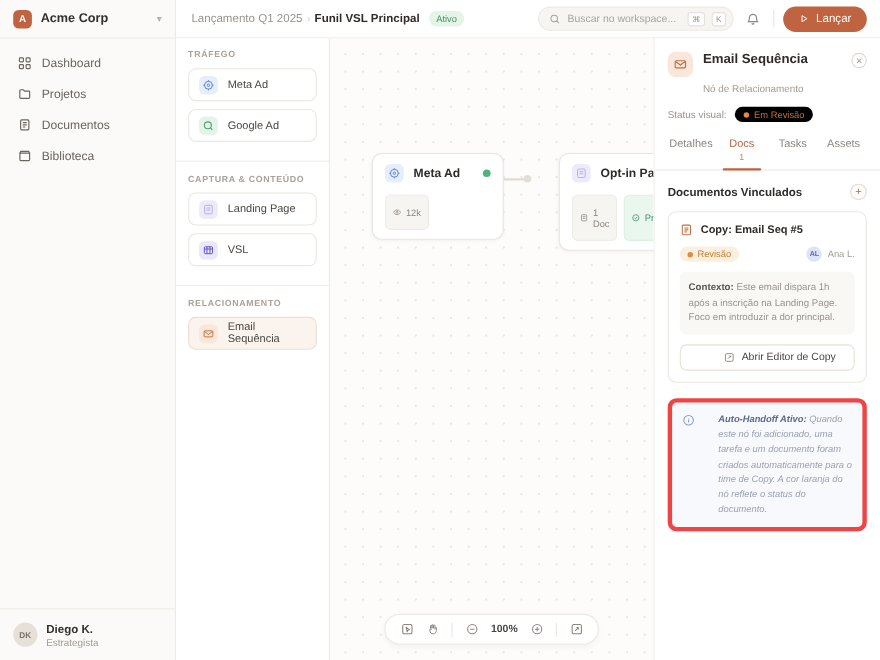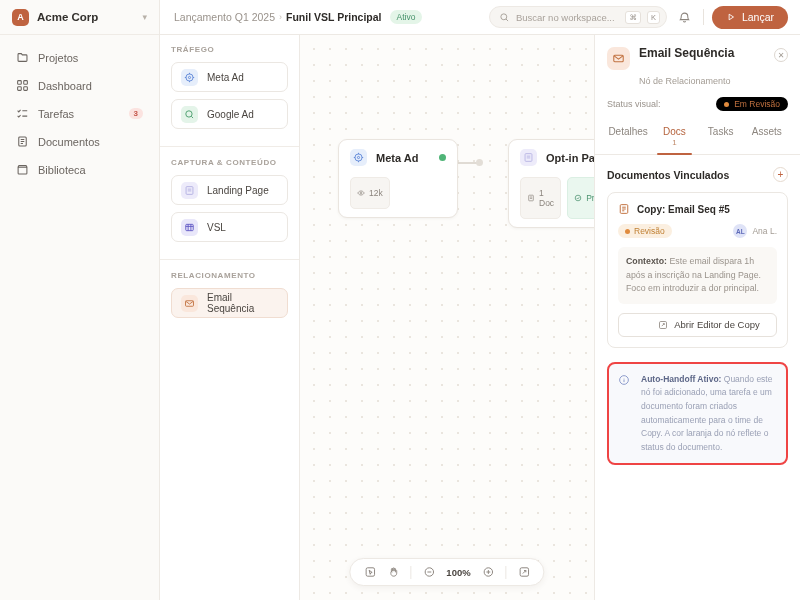--- a/index.html
+++ b/index.html
@@ -214,21 +214,21 @@
     flex: 0 0 23px; margin-top: 1px;
   }
   .insp-name { font-size: 12px; font-weight: bold; color: #2E2B28; }
   .insp-sub { font-size: 9px; color: #A39C94; margin-top: 16px; }
   .close-round {
     width: 14px; height: 14px; border-radius: 50%;
     border: 1px solid #DDD7D0; color: #A39C94;
     display: flex; align-items: center; justify-content: center;
     font-size: 8px; cursor: pointer; flex: 0 0 14px; margin-top: 2px;
   }
-  .status-row { display: flex; align-items: center; gap: 7px; margin-top: 11px; justify-content: space-between; }
+  .status-row { display: flex; align-items: center; gap: 7px; margin-top: 11px; }
   .status-label { font-size: 9px; color: #9A938C; }
   .badge-review {
     display: flex; align-items: center; gap: 5px;
     background: #000000; color: #C1713F;
     font-size: 8.5px; padding: 2px 8px; border-radius: 9px;
   }
   .dot-orange { width: 5px; height: 5px; border-radius: 50%; background: #E08B3E; }
 
   .tabs {
     display: flex; border-bottom: 1px solid #EDE9E4;
@@ -282,68 +282,58 @@
   .ctx-box b { color: #5A544E; }
   .btn-open {
     margin-top: 9px; width: 100%; height: 24px;
     border: 1px solid #E6E1DB; border-radius: 6px;
     background: #fff; font-family: inherit; font-size: 9.5px;
     color: #4A4540; display: flex; align-items: center;
     justify-content: center; gap: 6px; cursor: pointer; padding-left: 23px;
   }
   .callout {
     margin-top: 14px; background: #F8F9FC;
-    border: 2px solid #ef4444; border-radius: 8px;
-    padding: 9px; display: flex; gap: 11px;
+    border: 4px solid #ef4444; border-radius: 8px;
+    padding: 9px; display: flex; gap: 21px; font-style: italic;
   }
   .callout-ico { color: #8C9ACB; flex: 0 0 12px; margin-top: 1px; }
   .callout-txt { font-size: 8.5px; line-height: 1.6; color: #9AA0B5; }
   .callout-txt b { color: #5D6788; }
 </style>
 </head>
 <body>
 
 <div class="app">
 
   <aside class="sidebar">
     <div class="org">
       <div class="org-logo">A</div>
       <div class="org-name">Acme Corp</div>
       <span class="org-chevron">▾</span>
     </div>
 
     <nav class="nav">
-      <div class="nav-item">
-        <span class="ico">
-            <svg width="13" height="13" viewBox="0 0 16 16" fill="none" stroke="currentColor" stroke-width="1.3">
-              <path d="M2.5 4.2a1 1 0 0 1 1-1h3l1.3 1.6h4.7a1 1 0 0 1 1 1v6a1 1 0 0 1-1 1h-9a1 1 0 0 1-1-1z"></path>
-            </svg>
-          </span>
-        <span class="nav-label">Projetos</span>
-      </div>
       <div class="nav-item">
         <span class="ico">
             <svg width="13" height="13" viewBox="0 0 16 16" fill="none" stroke="currentColor" stroke-width="1.3">
               <rect x="2" y="2" width="4.5" height="4.5" rx="1"></rect>
               <rect x="9.5" y="2" width="4.5" height="4.5" rx="1"></rect>
               <rect x="2" y="9.5" width="4.5" height="4.5" rx="1"></rect>
               <rect x="9.5" y="9.5" width="4.5" height="4.5" rx="1"></rect>
             </svg>
           </span>
         <span class="nav-label">Dashboard</span>
       </div>
       <div class="nav-item">
         <span class="ico">
             <svg width="13" height="13" viewBox="0 0 16 16" fill="none" stroke="currentColor" stroke-width="1.3">
-              <path d="M2 4.6l1.4 1.4L5.6 3.6M2 11l1.4 1.4 2.2-2.4"></path>
-              <path d="M7.8 4.6h6M7.8 11.2h6"></path>
+              <path d="M2.5 4.2a1 1 0 0 1 1-1h3l1.3 1.6h4.7a1 1 0 0 1 1 1v6a1 1 0 0 1-1 1h-9a1 1 0 0 1-1-1z"></path>
             </svg>
           </span>
-        <span class="nav-label">Tarefas</span>
-        <span class="nav-badge">3</span>
+        <span class="nav-label">Projetos</span>
       </div>
       <div class="nav-item">
         <span class="ico">
             <svg width="13" height="13" viewBox="0 0 16 16" fill="none" stroke="currentColor" stroke-width="1.3">
               <rect x="3.4" y="2.4" width="9.2" height="11.2" rx="1.2"></rect>
               <path d="M5.8 5.6h4.4M5.8 8h4.4M5.8 10.4h2.8"></path>
             </svg>
           </span>
         <span class="nav-label">Documentos</span>
       </div>
@@ -351,20 +341,27 @@
         <span class="ico">
             <svg width="13" height="13" viewBox="0 0 16 16" fill="none" stroke="currentColor" stroke-width="1.3">
               <path d="M2.6 5.2h10.8v7.4a1 1 0 0 1-1 1H3.6a1 1 0 0 1-1-1z"></path>
               <path d="M2.6 5.2l1-2h8.8l1 2"></path>
             </svg>
           </span>
         <span class="nav-label">Biblioteca</span>
       </div>
     </nav>
 
+    <div class="user">
+      <div class="avatar-circle">DK</div>
+      <div>
+        <div class="user-name">Diego K.</div>
+        <div class="user-role">Estrategista</div>
+      </div>
+    </div>
   </aside>
 
   <div class="main">
 
     <header class="topbar">
       <div style="display:flex;align-items:center;">
         <span class="crumb">Lançamento Q1 2025</span>
         <span class="crumb-sep">›</span>
         <span class="crumb-current">Funil VSL Principal</span>
         <span class="pill-active">Ativo</span>

